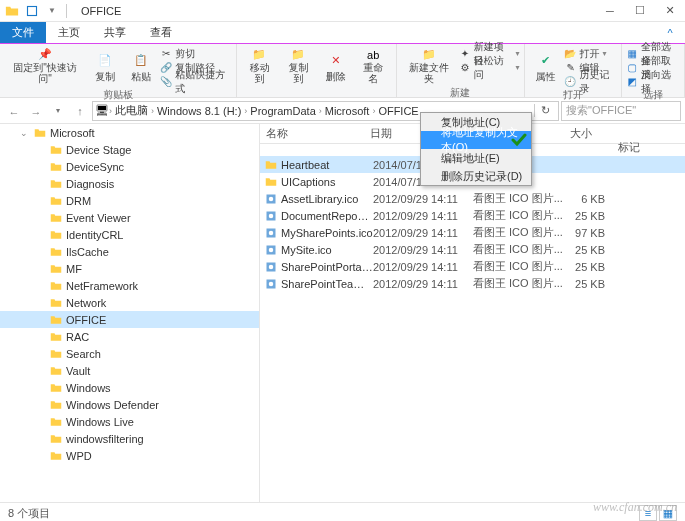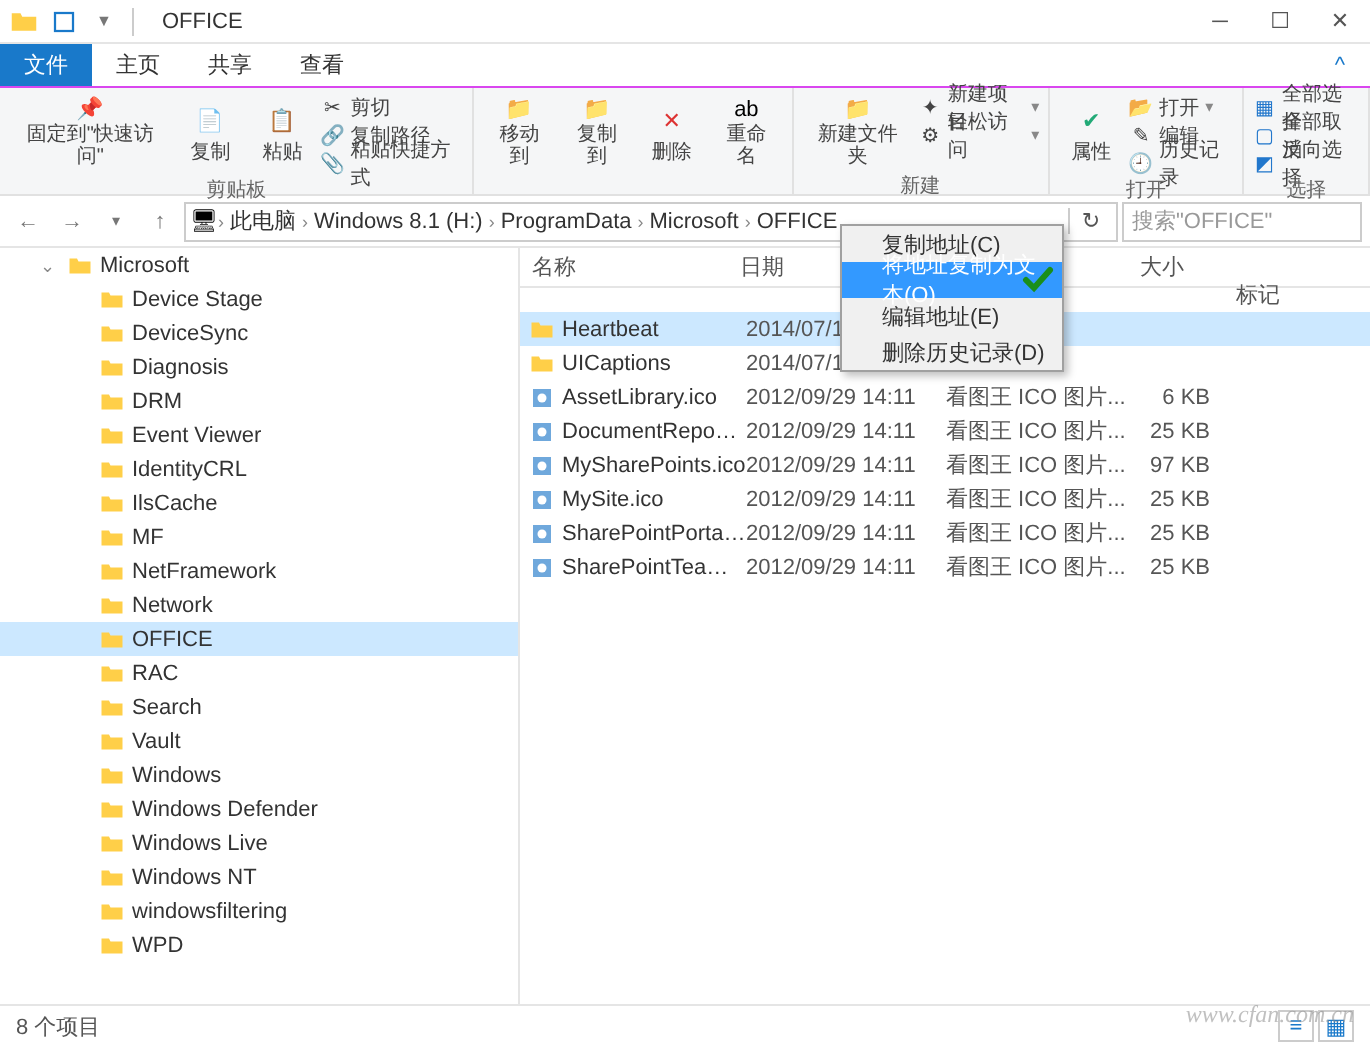--- a/index.html
+++ b/index.html
@@ -415,29 +415,20 @@
         </span>
         <span>Windows Live</span>
       </div>
       <div class="tree-item depth1">
         <span class="exp"></span>
         <span class="fico">
           <svg width="12" height="12" viewBox="0 0 16 16">
             <path class="folder-svg" d="M1 3h5l1 2h8v8H1z"></path>
           </svg>
         </span>
-        <span>Windows NT</span>
-      </div>
-      <div class="tree-item depth1">
-        <span class="exp"></span>
-        <span class="fico">
-          <svg width="12" height="12" viewBox="0 0 16 16">
-            <path class="folder-svg" d="M1 3h5l1 2h8v8H1z"></path>
-          </svg>
-        </span>
         <span>windowsfiltering</span>
       </div>
       <div class="tree-item depth1">
         <span class="exp"></span>
         <span class="fico">
           <svg width="12" height="12" viewBox="0 0 16 16">
             <path class="folder-svg" d="M1 3h5l1 2h8v8H1z"></path>
           </svg>
         </span>
         <span>WPD</span>

